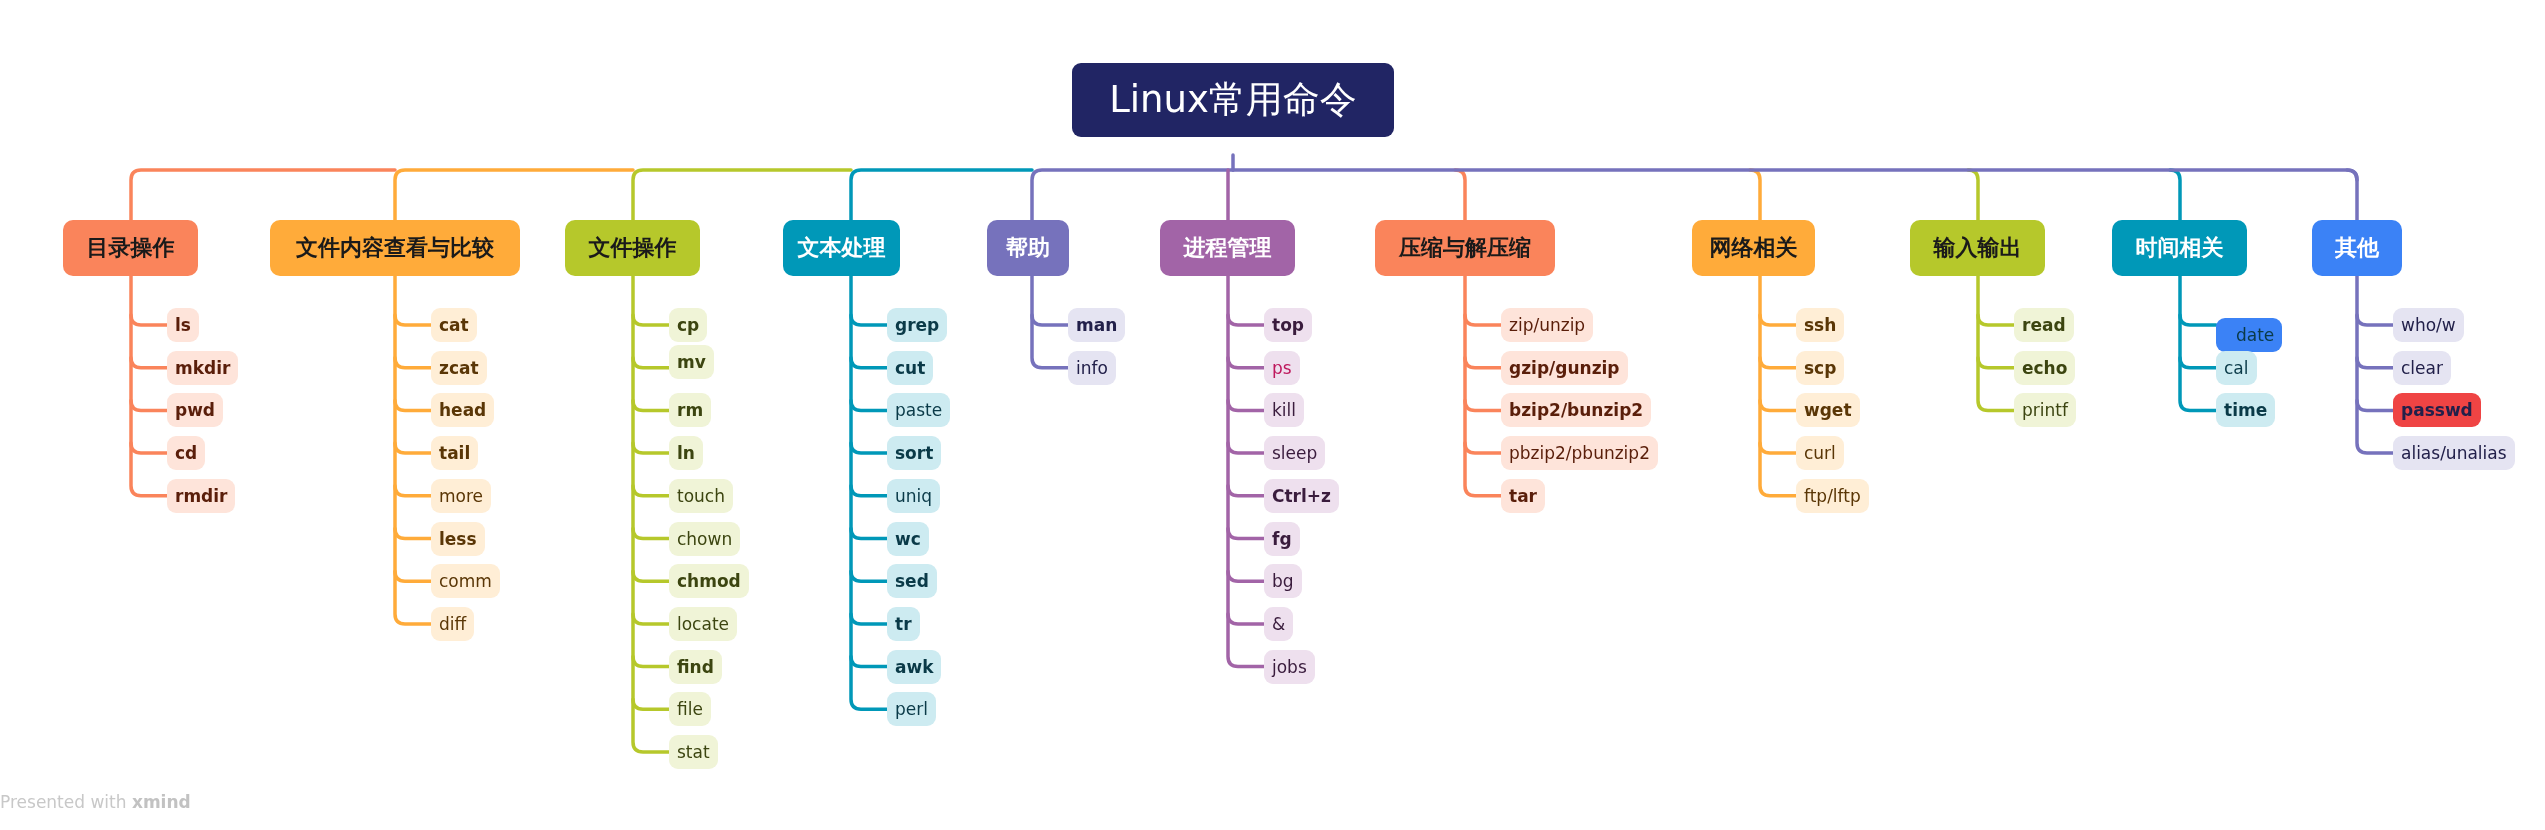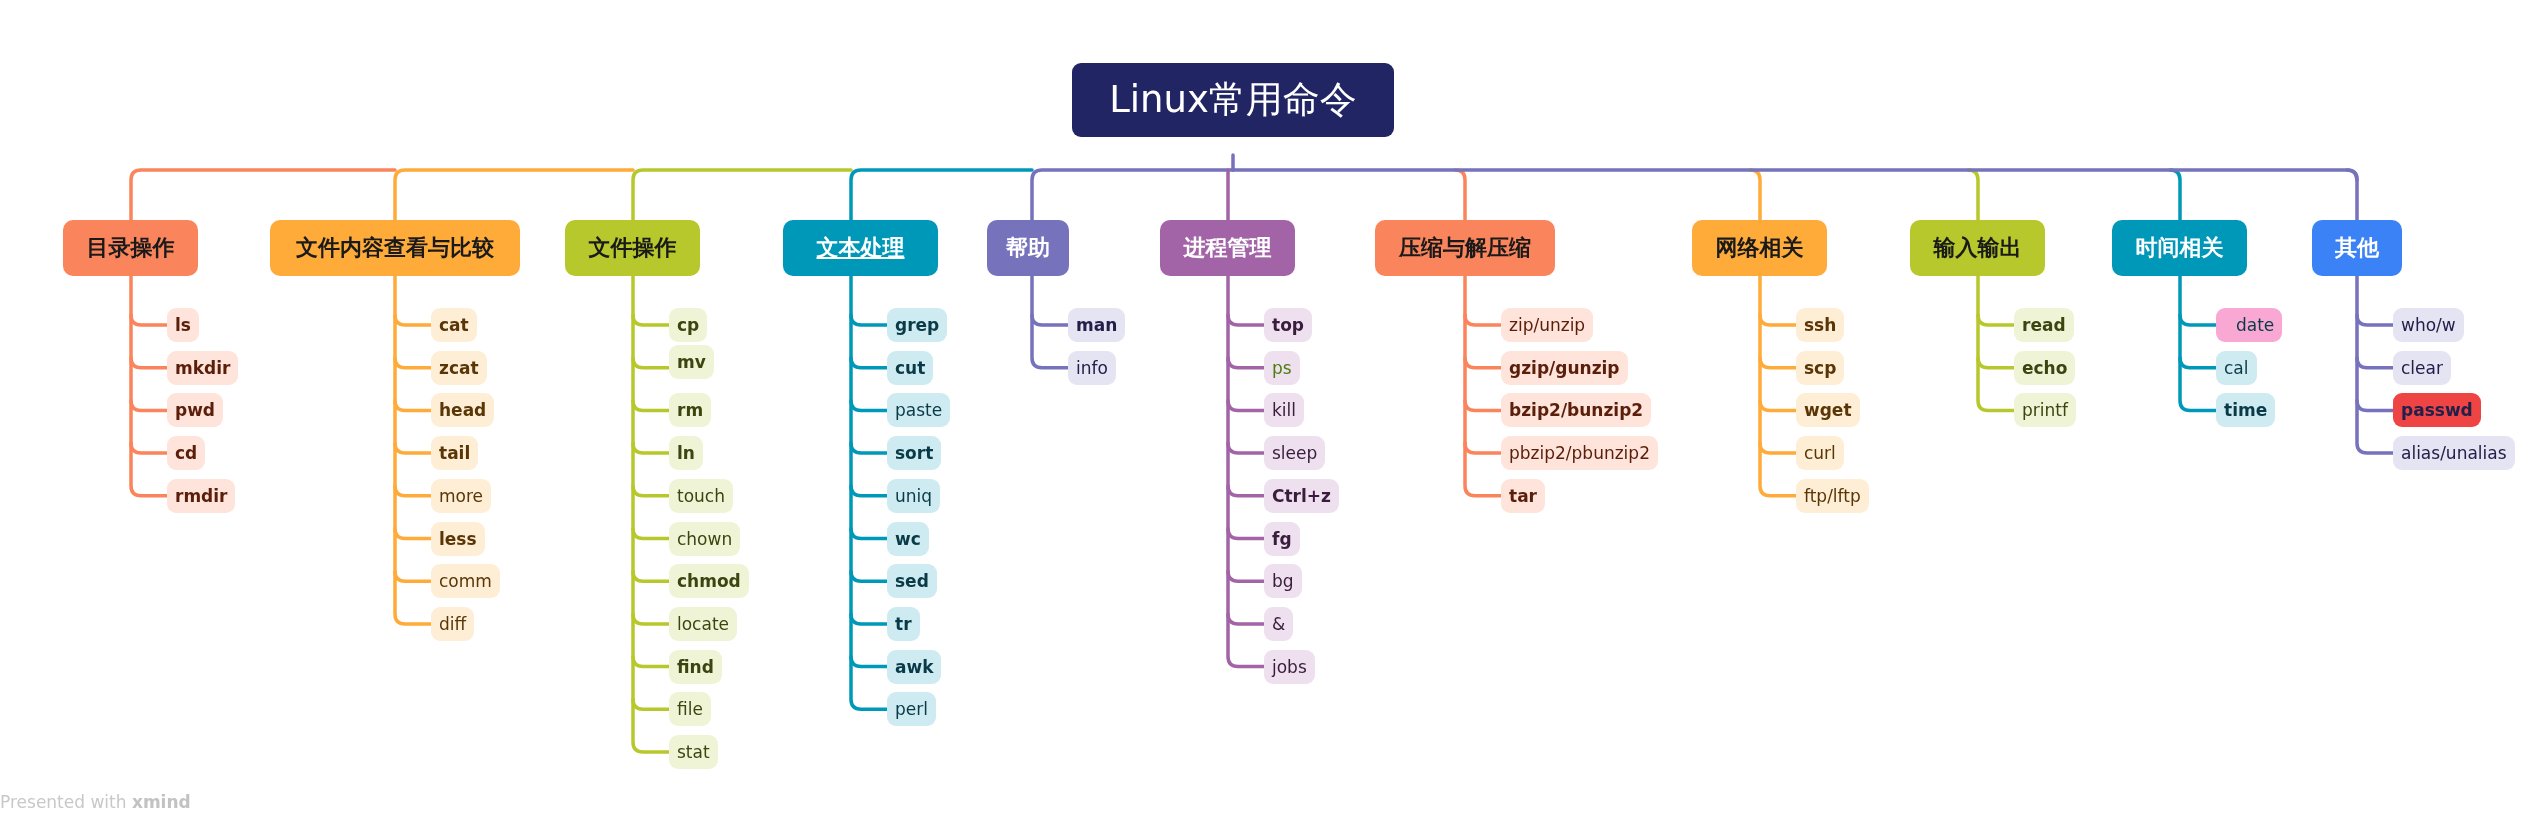--- a/index.html
+++ b/index.html
@@ -132,21 +132,21 @@
     <div class="leaf b" style="left: 669px; top: 345px; background: rgb(240, 244, 215); color: rgb(60, 69, 16);">mv</div>
     <div class="leaf b" style="left: 669px; top: 393.4px; background: rgb(240, 244, 215); color: rgb(60, 69, 16);">rm</div>
     <div class="leaf b" style="left: 669px; top: 436.1px; background: rgb(240, 244, 215); color: rgb(60, 69, 16);">ln</div>
     <div class="leaf" style="left: 669px; top: 478.8px; background: rgb(240, 244, 215); color: rgb(60, 69, 16);">touch</div>
     <div class="leaf" style="left: 669px; top: 521.5px; background: rgb(240, 244, 215); color: rgb(60, 69, 16);">chown</div>
     <div class="leaf b" style="left: 669px; top: 564.2px; background: rgb(240, 244, 215); color: rgb(60, 69, 16);">chmod</div>
     <div class="leaf" style="left: 669px; top: 606.9px; background: rgb(240, 244, 215); color: rgb(60, 69, 16);">locate</div>
     <div class="leaf b" style="left: 669px; top: 649.6px; background: rgb(240, 244, 215); color: rgb(60, 69, 16);">find</div>
     <div class="leaf" style="left: 669px; top: 692.3px; background: rgb(240, 244, 215); color: rgb(60, 69, 16);">file</div>
     <div class="leaf" style="left: 669px; top: 735px; background: rgb(240, 244, 215); color: rgb(60, 69, 16);">stat</div>
-    <div class="cat" style="left: 783px; width: 155px; background: rgb(0, 152, 184); color: rgb(255, 255, 255); text-decoration: underline;">
+    <div class="cat" style="left: 783px; width: 117px; background: rgb(0, 152, 184); color: rgb(255, 255, 255);">
       <span>文本处理</span>
     </div>
     <div class="leaf b" style="left: 887px; top: 308px; background: rgb(205, 235, 241); color: rgb(10, 58, 72);">grep</div>
     <div class="leaf b" style="left: 887px; top: 350.7px; background: rgb(205, 235, 241); color: rgb(10, 58, 72);">cut</div>
     <div class="leaf" style="left: 887px; top: 393.4px; background: rgb(205, 235, 241); color: rgb(10, 58, 72);">paste</div>
     <div class="leaf b" style="left: 887px; top: 436.1px; background: rgb(205, 235, 241); color: rgb(10, 58, 72);">sort</div>
     <div class="leaf" style="left: 887px; top: 478.8px; background: rgb(205, 235, 241); color: rgb(10, 58, 72);">uniq</div>
     <div class="leaf b" style="left: 887px; top: 521.5px; background: rgb(205, 235, 241); color: rgb(10, 58, 72);">wc</div>
     <div class="leaf b" style="left: 887px; top: 564.2px; background: rgb(205, 235, 241); color: rgb(10, 58, 72);">sed</div>
     <div class="leaf b" style="left: 887px; top: 606.9px; background: rgb(205, 235, 241); color: rgb(10, 58, 72);">tr</div>
@@ -154,54 +154,54 @@
     <div class="leaf" style="left: 887px; top: 692.3px; background: rgb(205, 235, 241); color: rgb(10, 58, 72);">perl</div>
     <div class="cat" style="left: 987px; width: 82px; background: rgb(118, 114, 188); color: rgb(255, 255, 255);">
       <span>帮助</span>
     </div>
     <div class="leaf b" style="left: 1068px; top: 308px; background: rgb(229, 228, 242); color: rgb(34, 32, 74);">man</div>
     <div class="leaf" style="left: 1068px; top: 350.7px; background: rgb(229, 228, 242); color: rgb(34, 32, 74);">info</div>
     <div class="cat" style="left: 1160px; width: 135px; background: rgb(162, 100, 167); color: rgb(255, 255, 255);">
       <span>进程管理</span>
     </div>
     <div class="leaf b" style="left: 1264px; top: 308px; background: rgb(238, 224, 238); color: rgb(58, 28, 61);">top</div>
-    <div class="leaf" style="left: 1264px; top: 350.7px; background: rgb(238, 224, 238); color: #4d7c0f;">ps</div>
+    <div class="leaf" style="left: 1264px; top: 350.7px; background: rgb(238, 224, 238); color: #be185d;">ps</div>
     <div class="leaf" style="left: 1264px; top: 393.4px; background: rgb(238, 224, 238); color: rgb(58, 28, 61);">kill</div>
     <div class="leaf" style="left: 1264px; top: 436.1px; background: rgb(238, 224, 238); color: rgb(58, 28, 61);">sleep</div>
     <div class="leaf b" style="left: 1264px; top: 478.8px; background: rgb(238, 224, 238); color: rgb(58, 28, 61);">Ctrl+z</div>
     <div class="leaf b" style="left: 1264px; top: 521.5px; background: rgb(238, 224, 238); color: rgb(58, 28, 61);">fg</div>
     <div class="leaf" style="left: 1264px; top: 564.2px; background: rgb(238, 224, 238); color: rgb(58, 28, 61);">bg</div>
     <div class="leaf" style="left: 1264px; top: 606.9px; background: rgb(238, 224, 238); color: rgb(58, 28, 61);">&amp;</div>
     <div class="leaf" style="left: 1264px; top: 649.6px; background: rgb(238, 224, 238); color: rgb(58, 28, 61);">jobs</div>
     <div class="cat" style="left: 1375px; width: 180px; background: rgb(250, 132, 91); color: rgb(26, 26, 26);">
       <span>压缩与解压缩</span>
     </div>
     <div class="leaf" style="left: 1501px; top: 308px; background: rgb(254, 228, 218); color: rgb(90, 30, 10);">zip/unzip</div>
     <div class="leaf b" style="left: 1501px; top: 350.7px; background: rgb(254, 228, 218); color: rgb(90, 30, 10);">gzip/gunzip</div>
     <div class="leaf b" style="left: 1501px; top: 393.4px; background: rgb(254, 228, 218); color: rgb(90, 30, 10);">bzip2/bunzip2</div>
     <div class="leaf" style="left: 1501px; top: 436.1px; background: rgb(254, 228, 218); color: rgb(90, 30, 10);">pbzip2/pbunzip2</div>
     <div class="leaf b" style="left: 1501px; top: 478.8px; background: rgb(254, 228, 218); color: rgb(90, 30, 10);">tar</div>
-    <div class="cat" style="left: 1692px; width: 135px; background: rgb(255, 171, 58); color: rgb(26, 26, 26);">
+    <div class="cat" style="left: 1692px; width: 123px; background: rgb(255, 171, 58); color: rgb(26, 26, 26);">
       <span>网络相关</span>
     </div>
     <div class="leaf b" style="left: 1796px; top: 308px; background: rgb(255, 238, 214); color: rgb(90, 54, 6);">ssh</div>
     <div class="leaf b" style="left: 1796px; top: 350.7px; background: rgb(255, 238, 214); color: rgb(90, 54, 6);">scp</div>
     <div class="leaf b" style="left: 1796px; top: 393.4px; background: rgb(255, 238, 214); color: rgb(90, 54, 6);">wget</div>
     <div class="leaf" style="left: 1796px; top: 436.1px; background: rgb(255, 238, 214); color: rgb(90, 54, 6);">curl</div>
     <div class="leaf" style="left: 1796px; top: 478.8px; background: rgb(255, 238, 214); color: rgb(90, 54, 6);">ftp/lftp</div>
     <div class="cat" style="left: 1910px; width: 135px; background: rgb(182, 200, 43); color: rgb(26, 26, 26);">
       <span>输入输出</span>
     </div>
     <div class="leaf b" style="left: 2014px; top: 308px; background: rgb(240, 244, 215); color: rgb(60, 69, 16);">read</div>
     <div class="leaf b" style="left: 2014px; top: 350.7px; background: rgb(240, 244, 215); color: rgb(60, 69, 16);">echo</div>
     <div class="leaf" style="left: 2014px; top: 393.4px; background: rgb(240, 244, 215); color: rgb(60, 69, 16);">printf</div>
     <div class="cat" style="left: 2112px; width: 135px; background: rgb(0, 152, 184); color: rgb(255, 255, 255);">
       <span>时间相关</span>
     </div>
-    <div class="leaf" style="left: 2216px; top: 308px; background: #f9a8d4; color: rgb(10, 58, 72); padding-left: 20px;">date</div>
+    <div class="leaf" style="left: 2216px; top: 318px; background: #3b82f6; color: rgb(10, 58, 72); padding-left: 20px;">date</div>
     <div class="leaf" style="left: 2216px; top: 350.7px; background: rgb(205, 235, 241); color: rgb(10, 58, 72);">cal</div>
     <div class="leaf b" style="left: 2216px; top: 393.4px; background: rgb(205, 235, 241); color: rgb(10, 58, 72);">time</div>
     <div class="cat" style="left: 2312px; width: 90px; background: #3b82f6; color: rgb(255, 255, 255);">
       <span>其他</span>
     </div>
     <div class="leaf" style="left: 2393px; top: 308px; background: rgb(229, 228, 242); color: rgb(34, 32, 74);">who/w</div>
     <div class="leaf" style="left: 2393px; top: 350.7px; background: rgb(229, 228, 242); color: rgb(34, 32, 74);">clear</div>
     <div class="leaf b" style="left: 2393px; top: 393.4px; background: #ef4444; color: rgb(34, 32, 74);">passwd</div>
     <div class="leaf" style="left: 2393px; top: 436.1px; background: rgb(229, 228, 242); color: rgb(34, 32, 74);">alias/unalias</div>
   </div>

